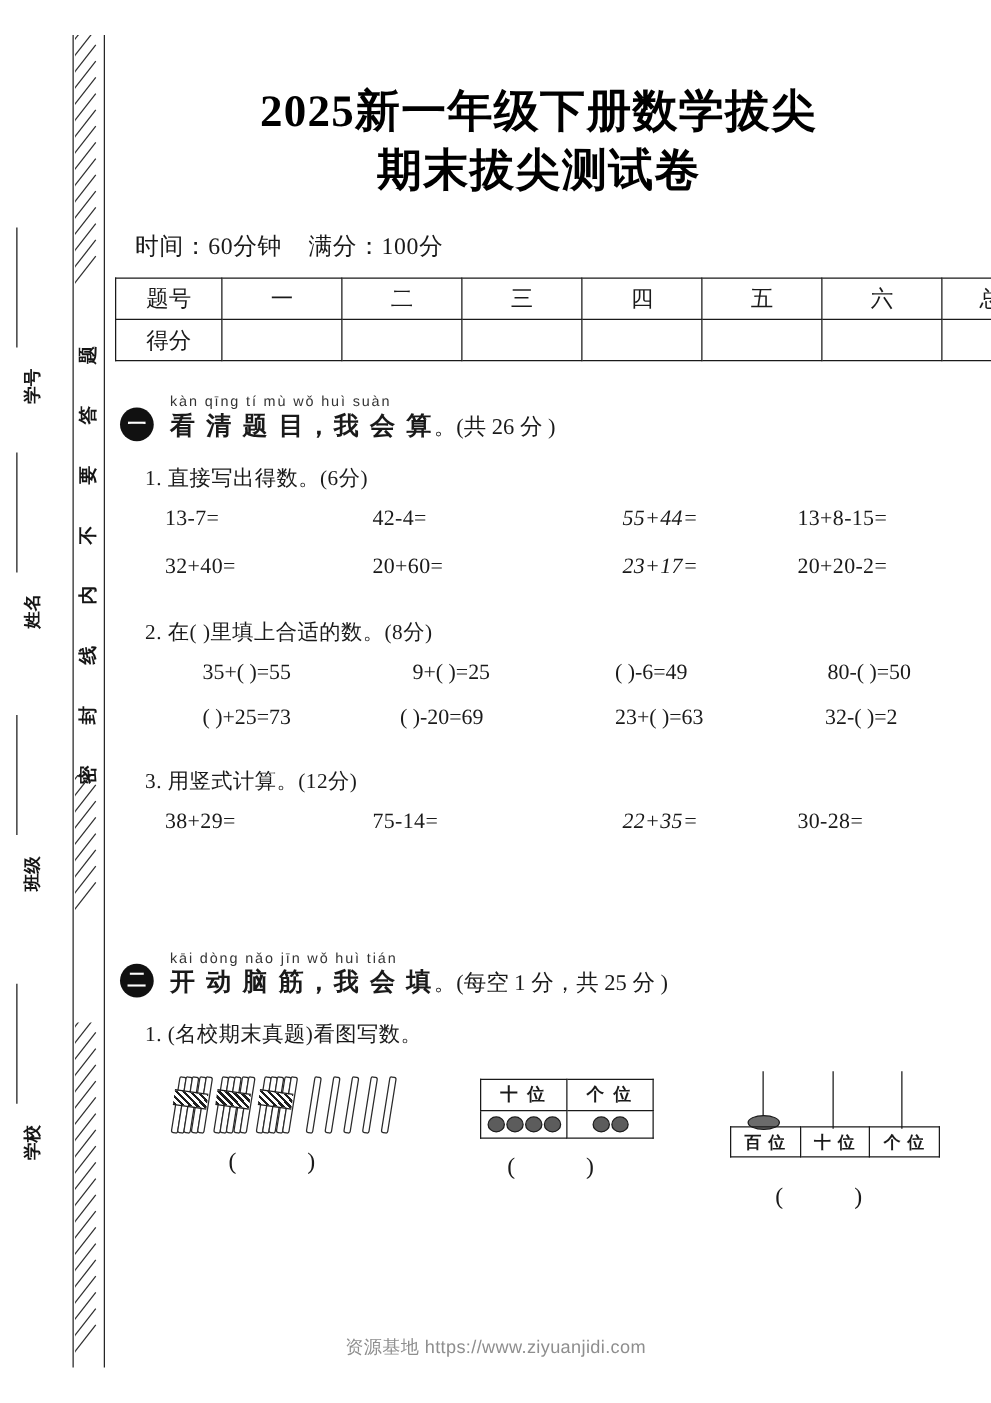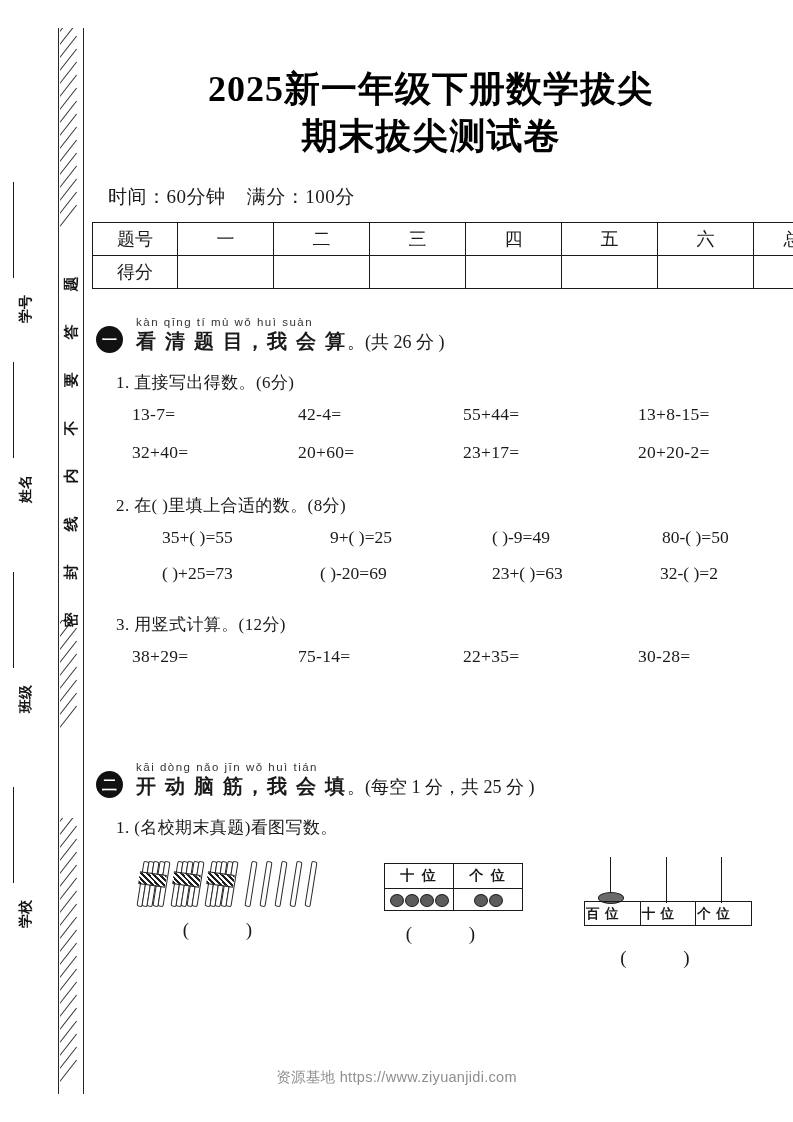--- a/index.html
+++ b/index.html
@@ -188,21 +188,21 @@
     height: 38px;
   }
   .prob-row span {
     position: absolute;
     font-size: 17.5px;
     white-space: nowrap;
     letter-spacing: 0.3px;
   }
   .c0 { left: 0px; }
   .c1 { left: 166px; }
-  .c2 { left: 331px; }
+  .c2 { left: 366px; font-style: italic; }
   .c3 { left: 506px; }
 
   .fill-row {
     position: relative;
     height: 36px;
     margin-left: 30px;
   }
   .fill-row span {
     position: absolute;
     font-size: 17.5px;
@@ -323,21 +323,21 @@
     position: absolute;
     top: 44px;
     left: 0;
     border-collapse: collapse;
     table-layout: fixed;
   }
   #ab-table td {
     border: 1.5px solid #1a1a1a;
     width: 55px;
     height: 21px;
-    text-align: left;
+    text-align: center;
     font-size: 13.5px;
     font-weight: 700;
     letter-spacing: 1px;
   }
 
   
   #footer {
     position: absolute;
     left: 0;
     right: 0;
@@ -488,21 +488,21 @@
           <span class="c1">20+60=</span>
           <span class="c2">23+17=</span>
           <span class="c3">20+20-2=</span>
         </div>
       </div>
       <div class="q-label">2. 在(        )里填上合适的数。(8分)</div>
       <div class="prob-grid">
         <div class="fill-row">
           <span class="f0">35+(        )=55</span>
           <span class="f1">9+(        )=25</span>
-          <span class="f2">(        )-9=49</span>
+          <span class="f2">(        )-6=49</span>
           <span class="f3">80-(        )=50</span>
         </div>
         <div class="fill-row">
           <span class="g0">(        )+25=73</span>
           <span class="g1">(        )-20=69</span>
           <span class="g2">23+(        )=63</span>
           <span class="g3">32-(        )=2</span>
         </div>
       </div>
       <div class="q-label">3. 用竖式计算。(12分)</div>

